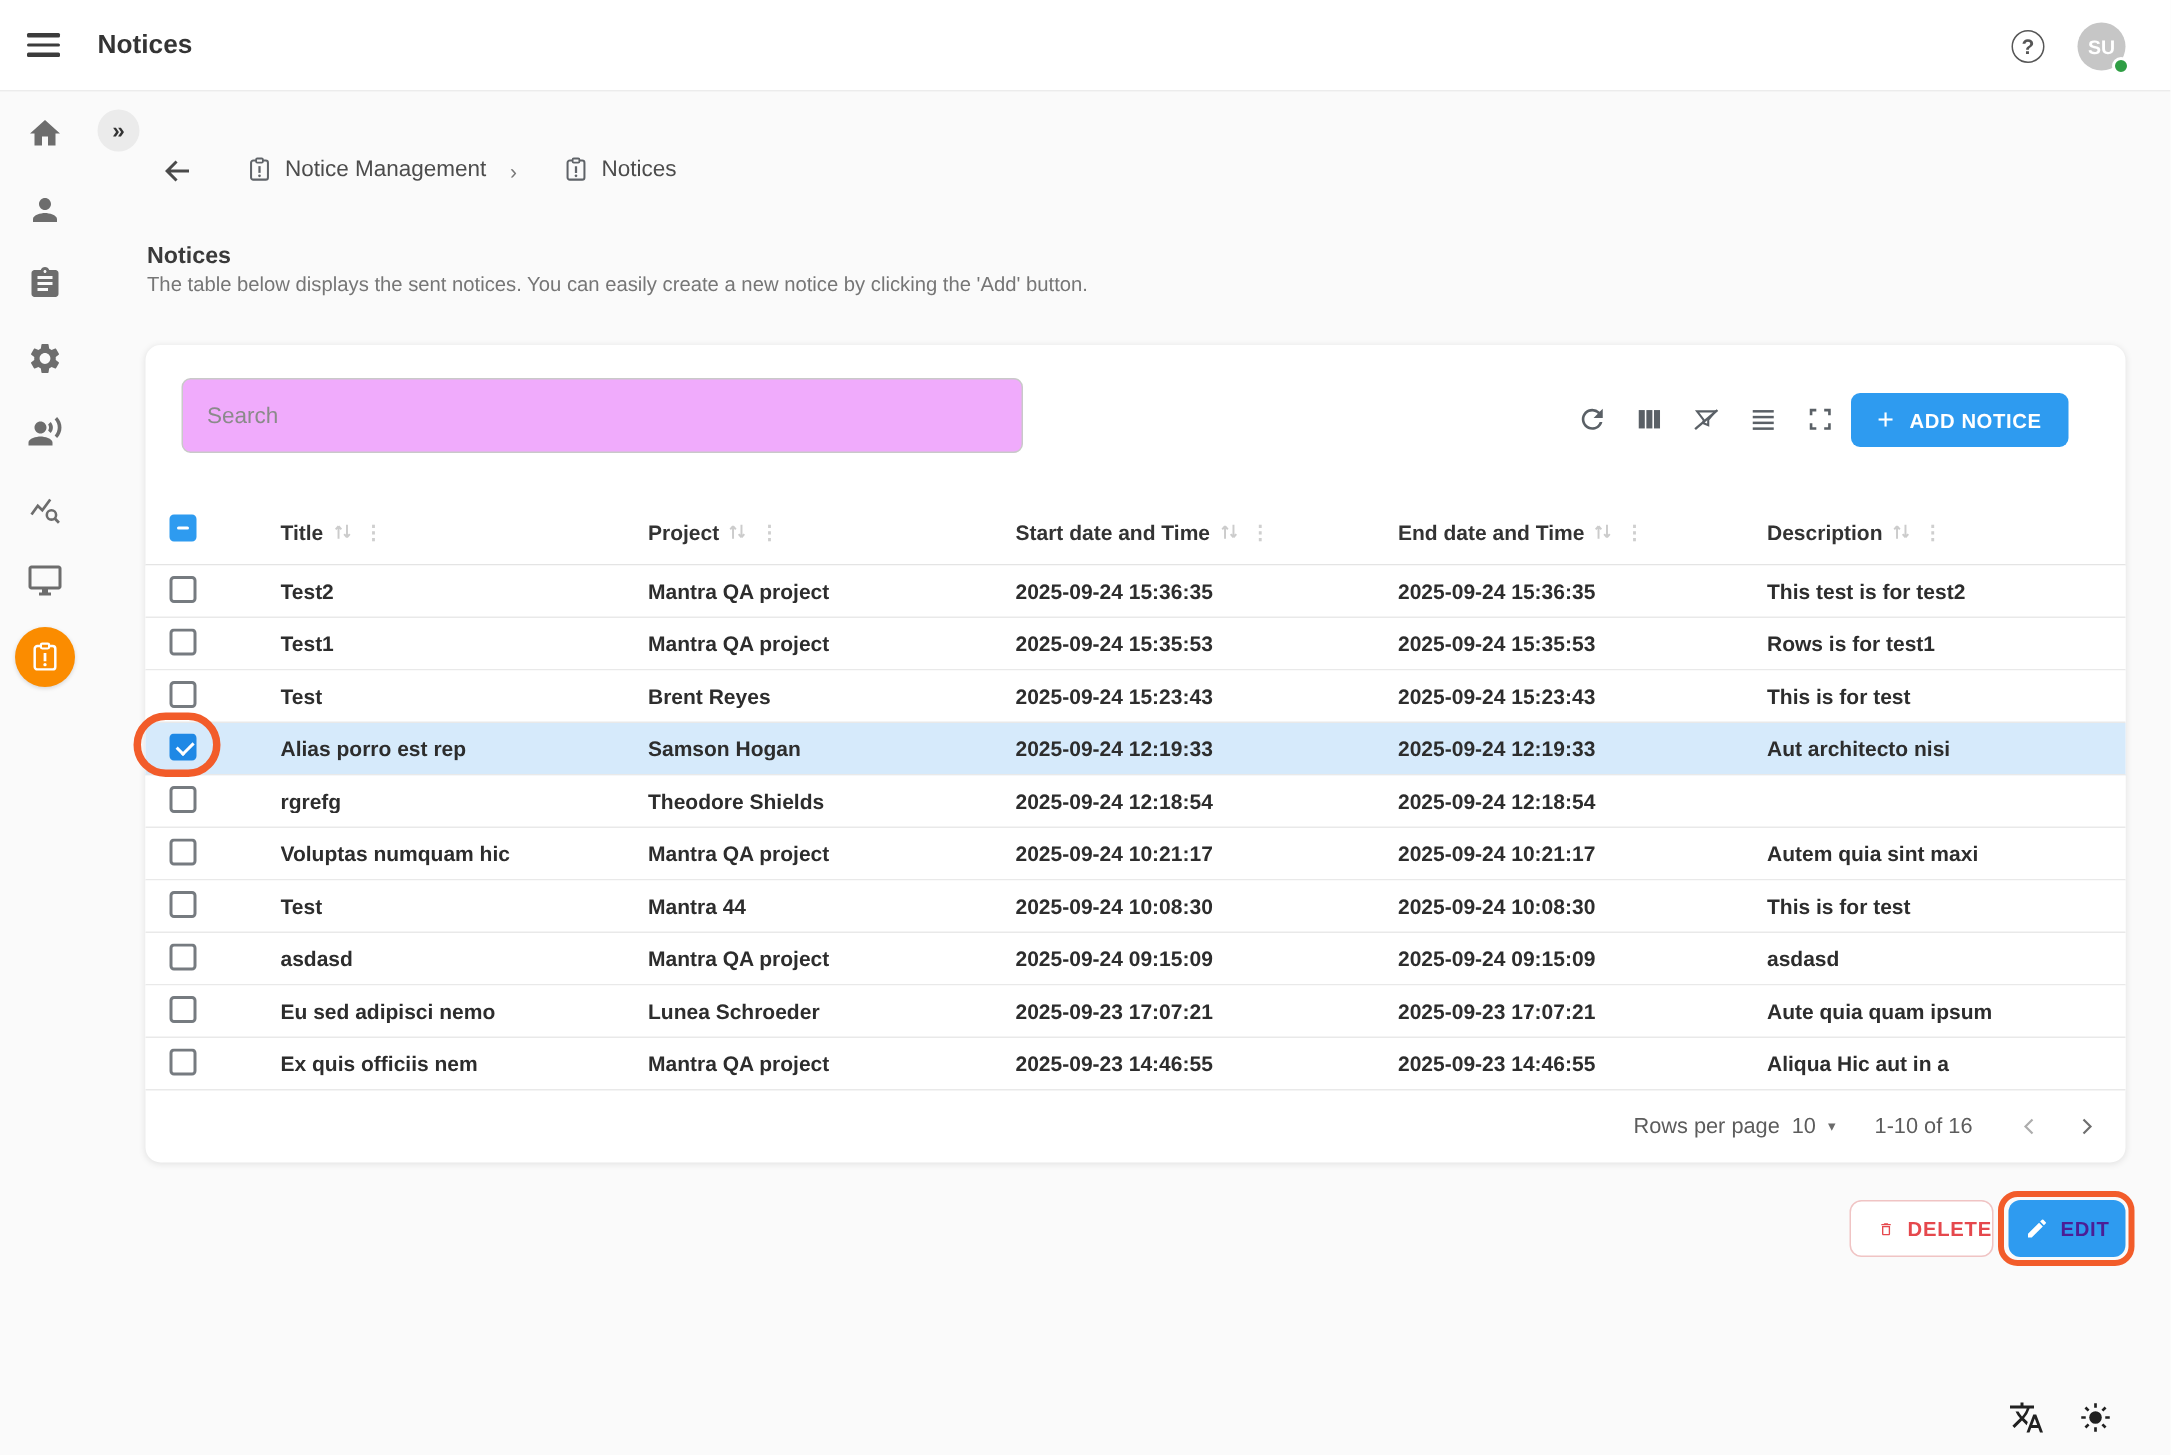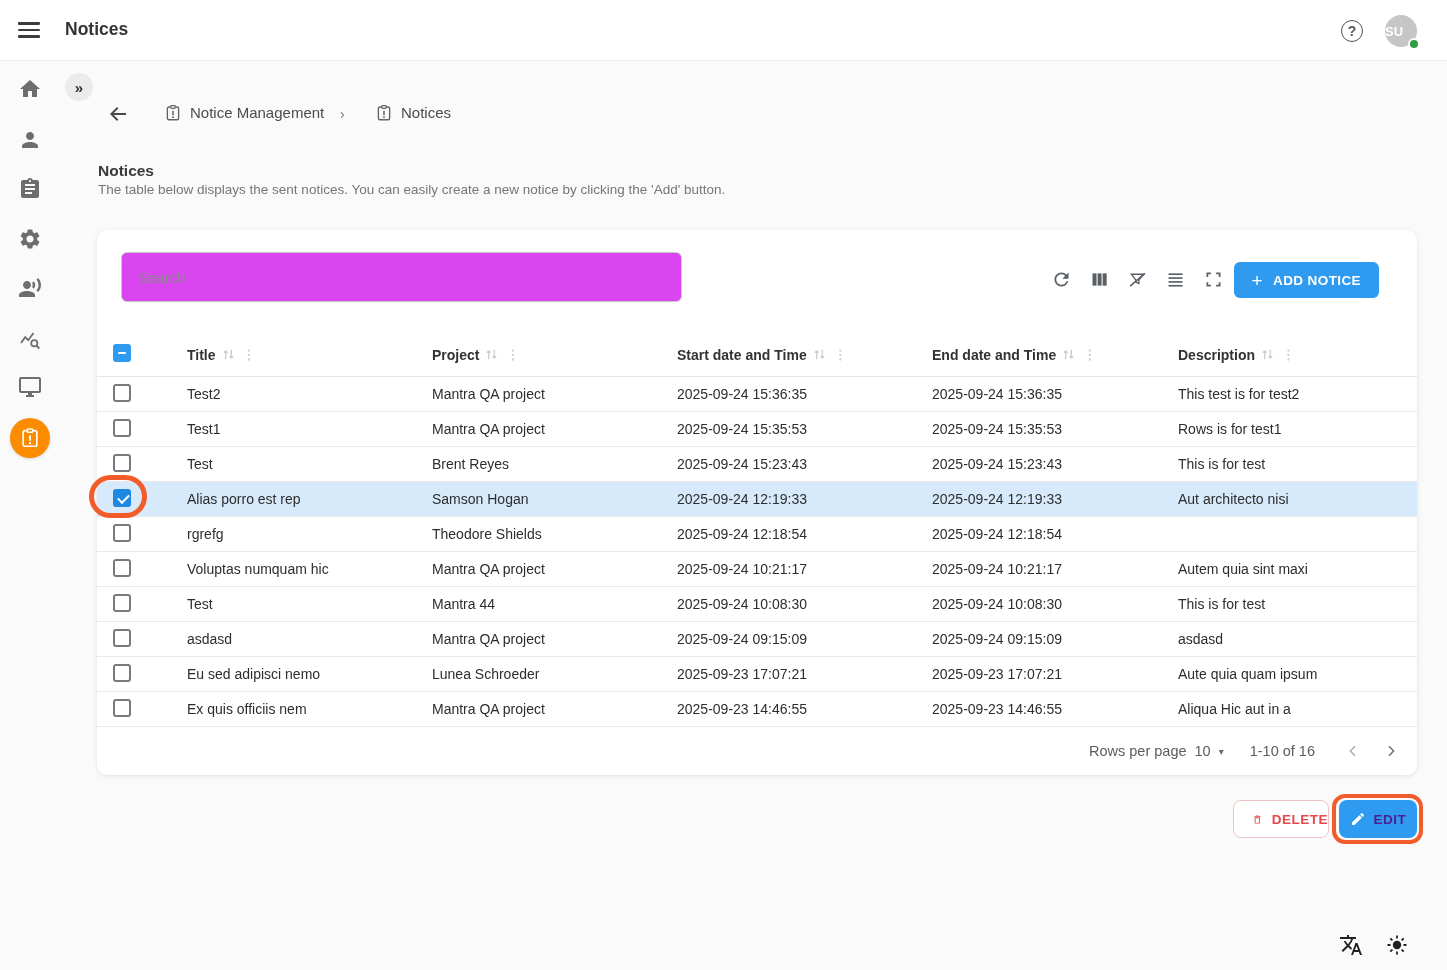--- a/index.html
+++ b/index.html
@@ -5,49 +5,49 @@
   * { margin:0; padding:0; box-sizing:border-box; }
   html,body { width:1447px; height:970px; }
   body { font-family:"Liberation Sans", sans-serif; background:#fafafa; position:relative; overflow:hidden; }
 
   
   .topbar { position:absolute; left:0; top:0; width:1447px; height:61px; background:#fff; border-bottom:1px solid #ececec; }
   .hamburger { position:absolute; left:18px; top:19px; width:24px; height:22px; display:flex; flex-direction:column; justify-content:center; gap:4px; cursor:pointer; }
   .hamburger span { display:block; width:22px; height:2.6px; background:#3c3c3c; border-radius:1px; }
   .app-title { position:absolute; left:65px; top:19px; font-size:17.5px; font-weight:700; color:#343434; }
   .help-btn { position:absolute; left:1341px; top:20px; width:22px; height:22px; border:1.8px solid #565656; border-radius:50%; color:#565656; font-size:14px; font-weight:700; display:flex; align-items:center; justify-content:center; cursor:pointer; }
-  .avatar { position:absolute; left:1385px; top:15px; width:32px; height:32px; background:#c6c6c6; border-radius:50%; color:#fff; font-size:13px; font-weight:700; display:flex; align-items:center; cursor:pointer; }
+  .avatar { position:absolute; left:1385px; top:15px; width:32px; height:32px; background:#c6c6c6; border-radius:50%; color:#fff; font-size:13px; font-weight:700; display:flex; align-items:center; justify-content:center; cursor:pointer; }
   .status-dot { position:absolute; right:-3px; bottom:-3px; width:12px; height:12px; background:#2f9e44; border:2px solid #fff; border-radius:50%; }
 
   
   .side-icon { position:absolute; left:18px; width:24px; height:24px; cursor:pointer; }
   .side-active { position:absolute; left:10px; top:418px; width:40px; height:40px; background:#fb8c00; border-radius:50%; display:flex; align-items:center; justify-content:center; cursor:pointer; box-shadow:0 1px 3px rgba(0,0,0,.15); }
   .expand-btn { position:absolute; left:65px; top:73px; width:28px; height:28px; background:#ebebeb; border-radius:50%; font-size:15px; font-weight:700; color:#333; display:flex; align-items:center; justify-content:center; cursor:pointer; }
 
   
   .back-arrow { position:absolute; left:106px; top:102px; width:24px; height:24px; cursor:pointer; }
   .crumb { position:absolute; top:104px; display:flex; align-items:flex-start; gap:8px; color:#4c4c4c; font-size:15px; cursor:pointer; }
   .crumb-sep { position:absolute; left:340px; top:106px; color:#777; font-size:14px; }
 
   
   .page-title { position:absolute; left:98px; top:162px; font-size:15.5px; font-weight:700; color:#3a3a3a; }
   .page-subtitle { position:absolute; left:98px; top:182px; font-size:13.5px; color:#767676; }
 
   
   .card { position:absolute; left:97px; top:230px; width:1320px; height:545px; background:#fff; border-radius:10px; box-shadow:0 1px 5px rgba(0,0,0,.10); }
-  .search-box { position:absolute; left:24px; top:22px; width:561px; height:50px; border:1px solid #c9c9c9; border-radius:6px; font-family:"Liberation Sans",sans-serif; font-size:15px; color:#333; padding:0 16px; outline:none; background:#d946ef; }
+  .search-box { position:absolute; left:24px; top:22px; width:561px; height:50px; border:1px solid #c9c9c9; border-radius:6px; font-family:"Liberation Sans",sans-serif; font-size:15px; color:#333; padding:0 16px; outline:none; background:#f0abfc; }
   .search-box::placeholder { color:#8a8a8a; }
   .tool-icons { position:absolute; top:37px; left:952px; display:flex; align-items:center; gap:14px; }
   .tool-btn { width:24px; height:24px; cursor:pointer; display:flex; align-items:center; justify-content:center; }
   .add-btn { position:absolute; top:32px; right:38px; height:36px; padding:0 18px; background:#2e9bf0; border:none; border-radius:6px; color:#fff; font-family:"Liberation Sans",sans-serif; font-size:13.5px; font-weight:700; letter-spacing:.4px; display:flex; align-items:center; gap:10px; cursor:pointer; }
   .add-plus { font-size:19px; font-weight:400; line-height:1; }
 
   
   .thead { position:absolute; left:0; top:103px; width:1320px; height:44px; display:grid; grid-template-columns:90px 245px 245px 255px 246px 1fr; align-items:center; border-bottom:1px solid #e4e4e4; }
-  .tbody { position:absolute; left:0; top:147px; width:1320px; }
+  .tbody { position:absolute; left:0; top:147px; width:1320px;font-weight:bold; }
   .trow { display:grid; grid-template-columns:90px 245px 245px 255px 246px 1fr; align-items:center; height:35px; border-bottom:1px solid #e9e9e9; background:#fff; cursor:pointer; }
   .trow.selected { background:#d6eafb; }
   .cell { font-size:14px; color:#2d2d2d; white-space:nowrap; overflow:hidden; }
   .ccheck { padding-left:16px; }
   .hcell { display:flex; align-items:center; gap:5px; font-size:14px; font-weight:700; color:#333; }
   .dots { color:#cfcfcf; font-size:13px; cursor:pointer; padding:0 2px; }
 
   .checkbox { width:18px; height:18px; border:2px solid #767b80; border-radius:3px; background:#fff; display:inline-block; position:relative; cursor:pointer; }
   .checkbox.checked { background:#1e88e5; border-color:#1e88e5; }
   .checkbox.checked::after { content:""; position:absolute; left:5px; top:1.5px; width:4.5px; height:9px; border-right:2.2px solid #fff; border-bottom:2.2px solid #fff; transform:rotate(45deg); }

